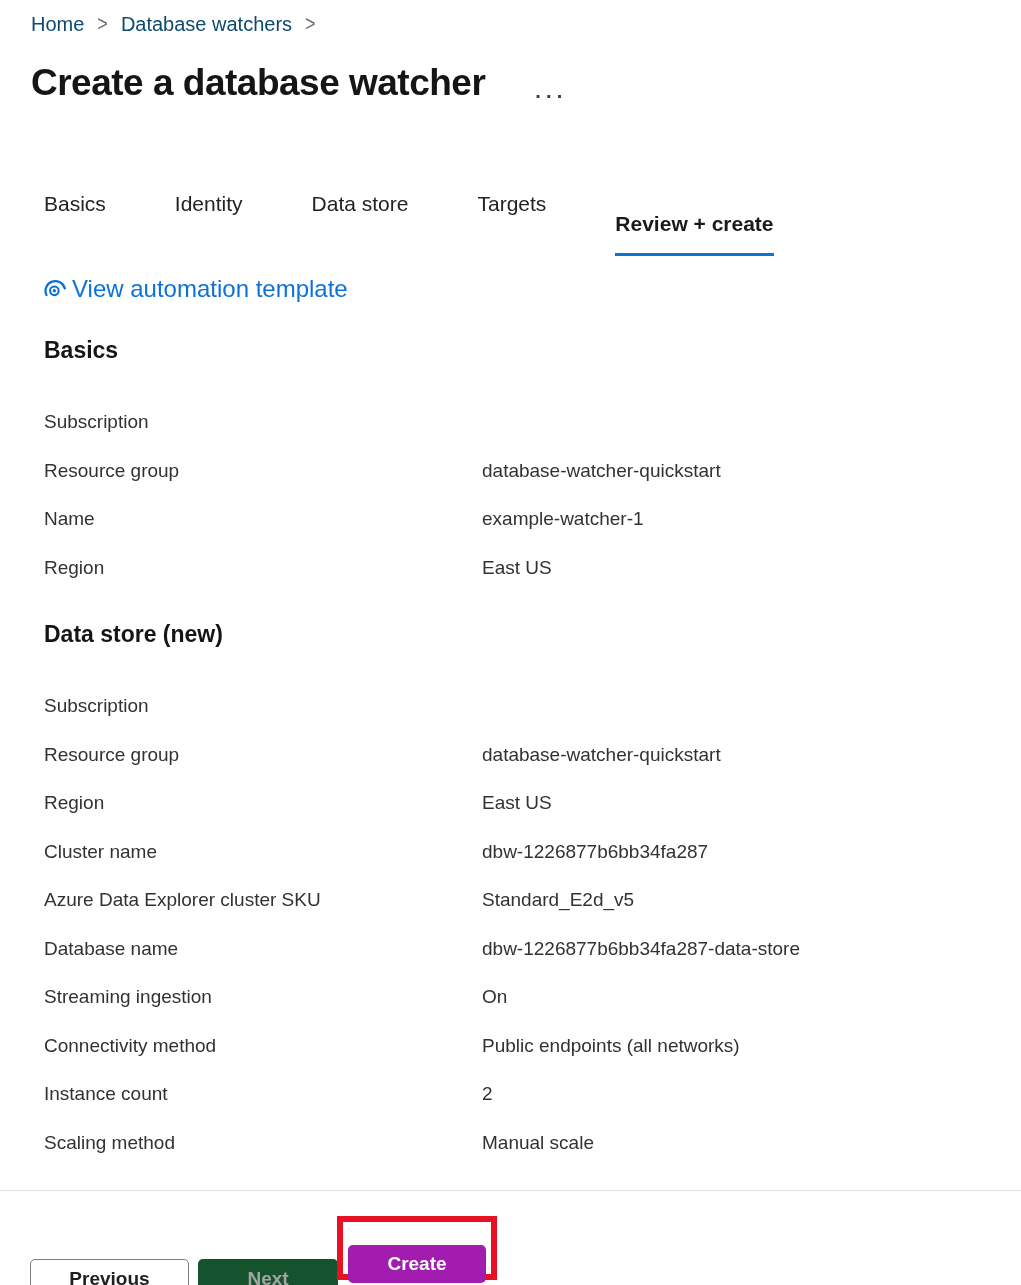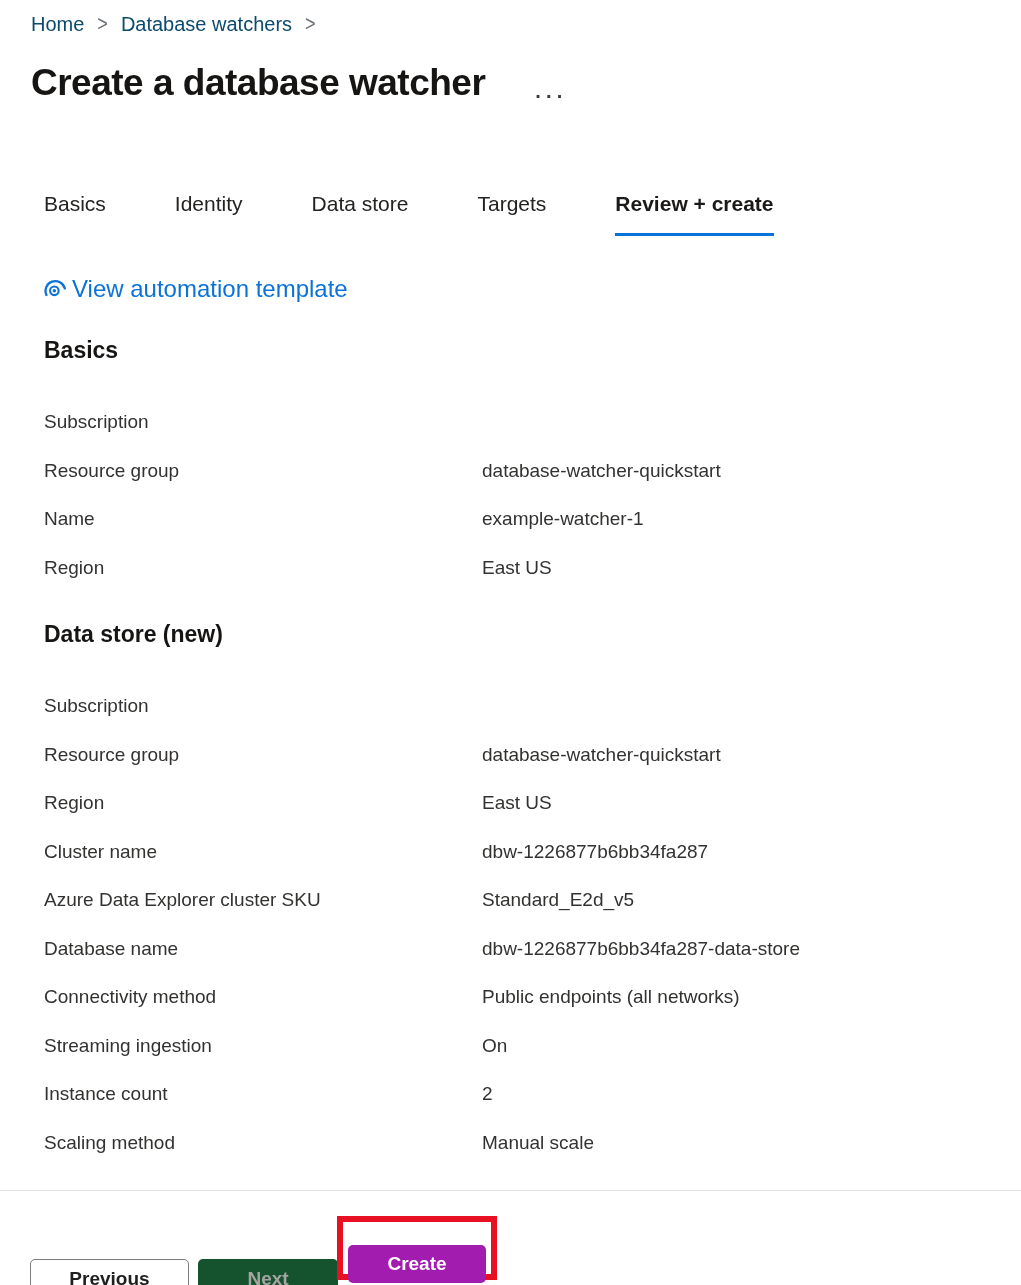--- a/index.html
+++ b/index.html
@@ -15,21 +15,21 @@
   .breadcrumb .sep { color:#6b7075; font-size:18px; transform:scaleY(1.25); }
 
   
   .title-row { position:absolute; left:31px; top:60px; display:flex; align-items:flex-end; gap:50px; }
   .title-row h1 { font-size:37px; line-height:46px; font-weight:700; color:#161514; letter-spacing:-0.5px; }
   .menu-ellipsis { font-size:20px; font-weight:700; color:#3b3a39; letter-spacing:4px; cursor:pointer; line-height:20px; padding-top:6px; }
 
   
   .tabs { position:absolute; left:44px; top:192px; display:flex; gap:69px; font-size:21px; color:#242322; }
   .tab { line-height:23px; padding-bottom:18px; border-bottom:3px solid transparent; cursor:pointer; white-space:nowrap; }
-  .tab.active { font-weight:700; border-bottom-color:#0b72d7; color:#1b1a19; }
+  .tab.active { font-weight:700; border-bottom-color:#0b72d7; color:#1b1a19;margin-top:20px; }
 
   
   .automation-link { position:absolute; left:44px; top:275px; display:flex; align-items:center; gap:5px;
     color:#0b72d7; font-size:24px; cursor:pointer; }
   .automation-link svg { display:block; }
 
   
   .section { position:absolute; left:44px; width:932px; }
   .section h2 { font-size:23px; line-height:28px; font-weight:700; color:#161514; }
   .section .rows { margin-top:34px; }
@@ -126,26 +126,26 @@
     </div>
     <div class="row">
       <span class="label">Azure Data Explorer cluster SKU</span>
       <span class="value">Standard_E2d_v5</span>
     </div>
     <div class="row">
       <span class="label">Database name</span>
       <span class="value">dbw-1226877b6bb34fa287-data-store</span>
     </div>
     <div class="row">
+      <span class="label">Streaming ingestion</span>
+      <span class="value">On</span>
+    </div>
+    <div class="row">
       <span class="label">Connectivity method</span>
       <span class="value">Public endpoints (all networks)</span>
-    </div>
-    <div class="row">
-      <span class="label">Streaming ingestion</span>
-      <span class="value">On</span>
     </div>
     <div class="row">
       <span class="label">Instance count</span>
       <span class="value">2</span>
     </div>
     <div class="row">
       <span class="label">Scaling method</span>
       <span class="value">Manual scale</span>
     </div>
   </div>

